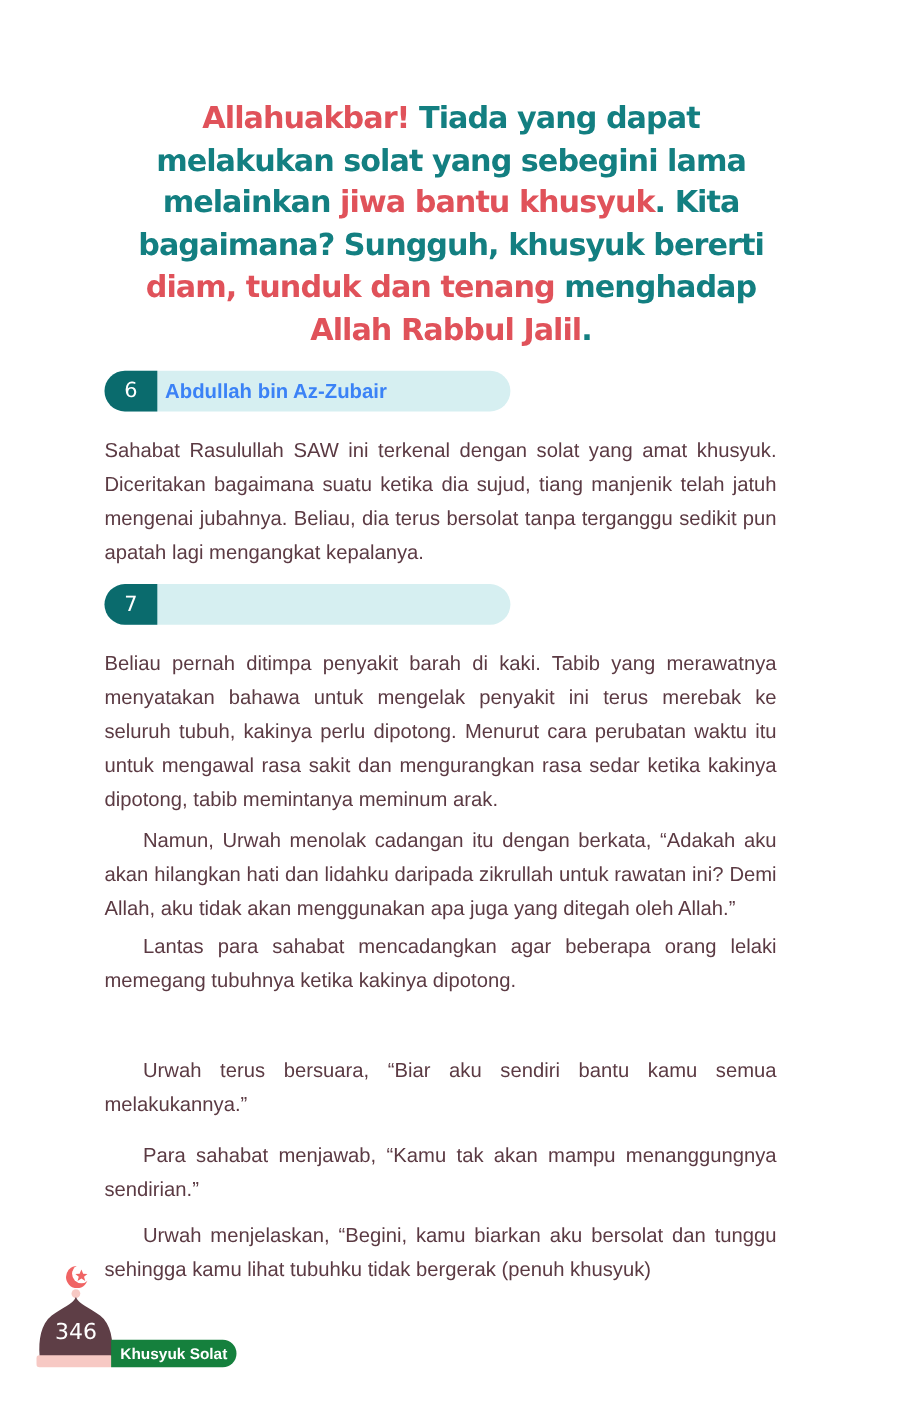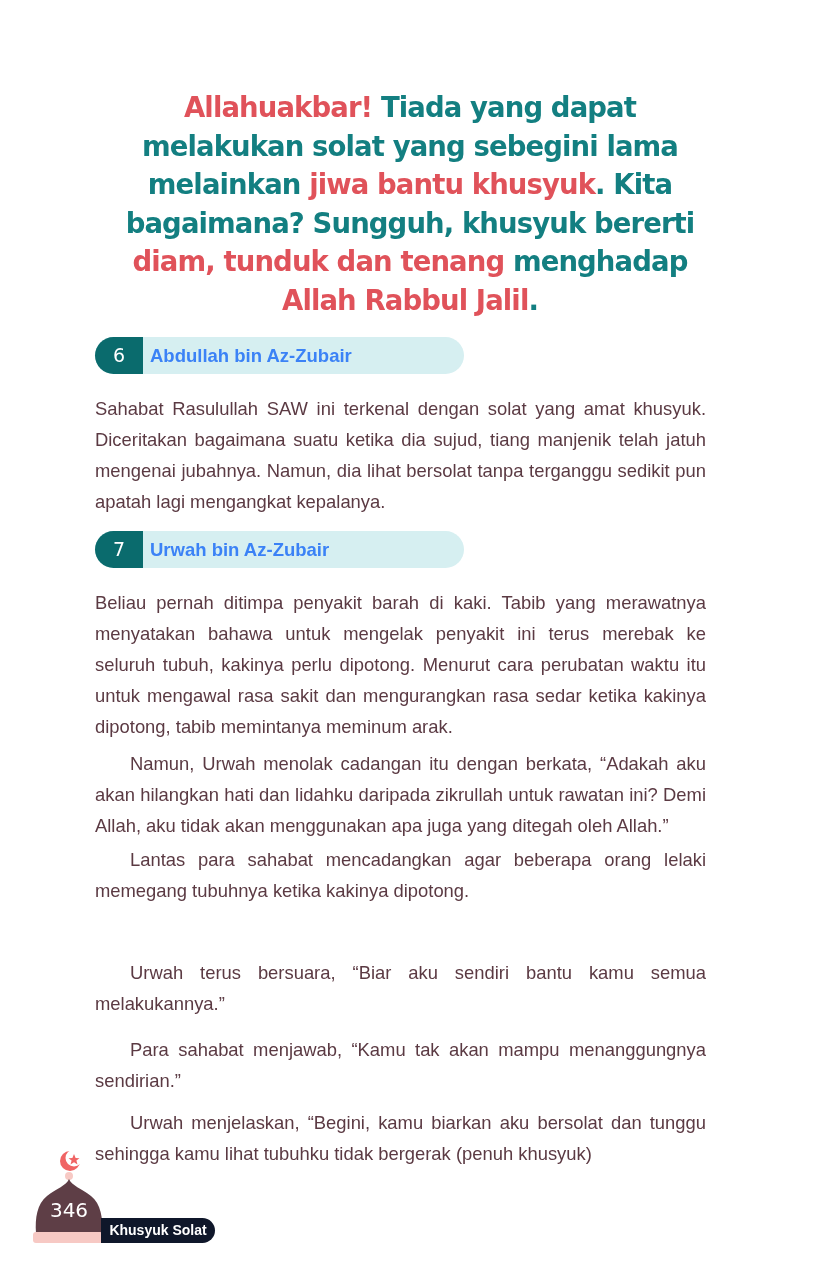--- a/index.html
+++ b/index.html
@@ -33,45 +33,44 @@
     text-align: justify; margin: 0;
   }
   .para.indent { text-indent: 35px; }
   .footer-deco { position: absolute; left: 33px; top: 1146px; width: 190px; height: 100px; }
   .page-num {
     position: absolute; left: 35px; top: 1198px; width: 68px; text-align: center;
     color: #ffffff; font-size: 20px; font-family: "DejaVu Sans", sans-serif;
   }
   .footer-label {
     position: absolute; left: 101px; top: 1218px; width: 114px; height: 25px;
-    background: #0f172a; border-radius: 0 13px 13px 0; color: #fff;
+    background: #15803d; border-radius: 0 13px 13px 0; color: #fff;
     font-family: "Liberation Sans", sans-serif; font-weight: bold; font-size: 14px;
     line-height: 25px; text-align: center;
   }
 </style>
 </head>
 <body>
 
 <div>
 
   <div class="callout">
     <span class="hl">Allahuakbar!</span><span> Tiada yang dapat melakukan solat yang sebegini lama melainkan </span><span class="hl">jiwa bantu khusyuk</span><span>. Kita bagaimana? Sungguh, khusyuk bererti </span><span class="hl">diam, tunduk dan tenang</span><span> menghadap </span><span class="hl">Allah Rabbul Jalil</span><span>.</span>
   </div>
 
   <div class="sec-head" style="top:337px;">
     <div class="bar"></div>
     <div class="num">6</div>
     <div class="title">Abdullah bin Az-Zubair</div>
   </div>
-  <p class="para" style="top:393px;">Sahabat Rasulullah SAW ini terkenal dengan solat yang amat khusyuk. Diceritakan bagaimana suatu ketika dia sujud, tiang manjenik telah jatuh mengenai jubahnya. Namun, dia lihat bersolat tanpa terganggu sedikit pun apatah lagi mengangkat kepalanya.</p>
+  <p class="para" style="top:393px;">Sahabat Rasulullah SAW ini terkenal dengan solat yang amat khusyuk. Diceritakan bagaimana suatu ketika dia sujud, tiang manjenik telah jatuh mengenai jubahnya. Beliau, dia terus bersolat tanpa terganggu sedikit pun apatah lagi mengangkat kepalanya.</p>
 
   <div class="sec-head" style="top:531px;">
     <div class="bar"></div>
     <div class="num">7</div>
-    <div class="title">Urwah bin Az-Zubair</div>
   </div>
   <p class="para" style="top:587px;">Beliau pernah ditimpa penyakit barah di kaki. Tabib yang merawatnya menyatakan bahawa untuk mengelak penyakit ini terus merebak ke seluruh tubuh, kakinya perlu dipotong. Menurut cara perubatan waktu itu untuk mengawal rasa sakit dan mengurangkan rasa sedar ketika kakinya dipotong, tabib memintanya meminum arak.</p>
   <p class="para indent" style="top:748px;">Namun, Urwah menolak cadangan itu dengan berkata, “Adakah aku akan hilangkan hati dan lidahku daripada zikrullah untuk rawatan ini? Demi Allah, aku tidak akan menggunakan apa juga yang ditegah oleh Allah.”</p>
   <p class="para indent" style="top:844px;">Lantas para sahabat mencadangkan agar beberapa orang lelaki memegang tubuhnya ketika kakinya dipotong.</p>
   <p class="para indent" style="top:957px;">Urwah terus bersuara, “Biar aku sendiri bantu kamu semua melakukannya.”</p>
   <p class="para indent" style="top:1034px;">Para sahabat menjawab, “Kamu tak akan mampu menanggungnya sendirian.”</p>
   <p class="para indent" style="top:1107px;">Urwah menjelaskan, “Begini, kamu biarkan aku bersolat dan tunggu sehingga kamu lihat tubuhku tidak bergerak (penuh khusyuk)</p>
 
   <svg class="footer-deco" viewBox="0 0 190 100">
 

